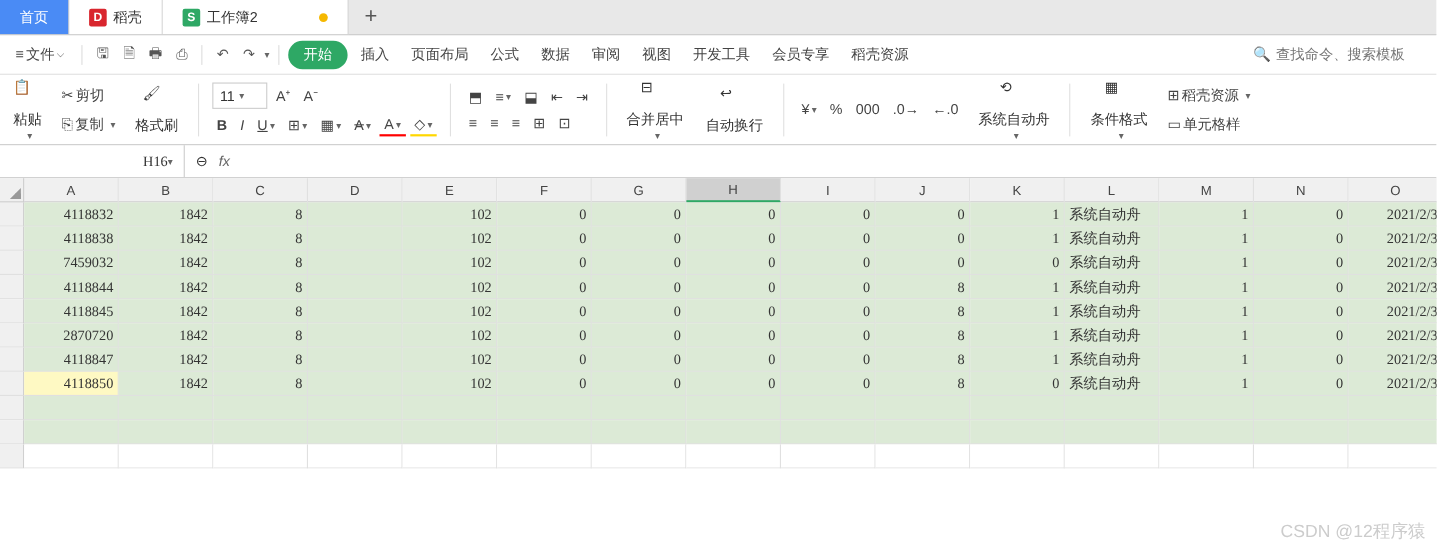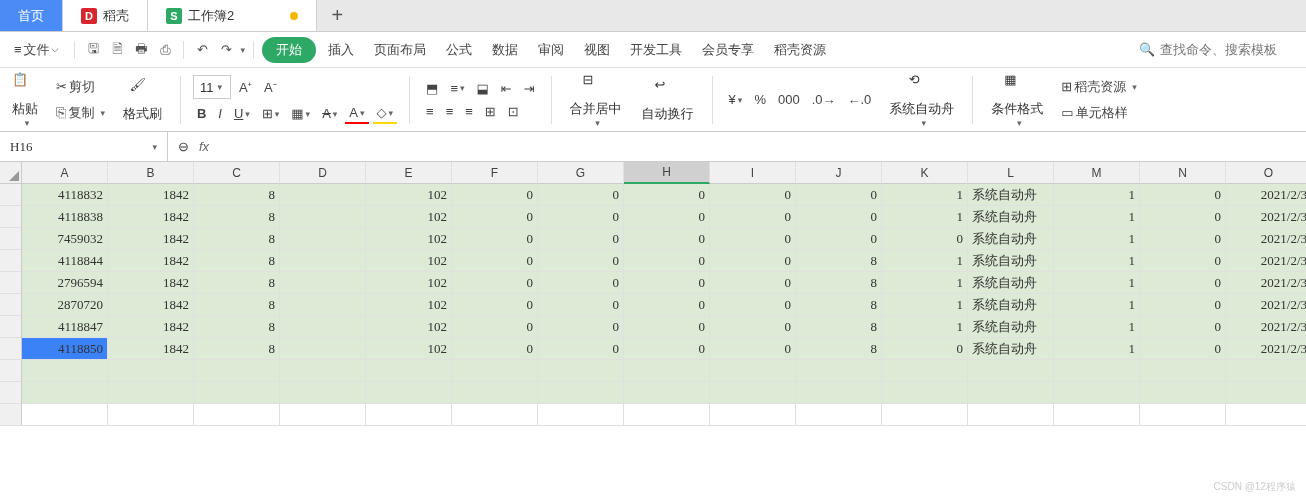--- a/index.html
+++ b/index.html
@@ -29,48 +29,48 @@
 
 .ribbon { display: flex; height: 64px; border-bottom: 1px solid #ccc; padding: 4px 6px; gap: 8px; align-items: center; }
 .rgrp { display: flex; flex-direction: column; gap: 4px; }
 .rrow { display: flex; align-items: center; gap: 4px; }
 .rbtn { display: flex; align-items: center; gap: 2px; padding: 2px 4px; color: #444; cursor: pointer; }
 .rbig { display: flex; flex-direction: column; align-items: center; padding: 2px 6px; cursor: pointer; }
 .rbig .ico { width: 26px; height: 26px; margin-bottom: 2px; }
 .rsep { width: 1px; height: 48px; background: #e0e0e0; margin: 0 4px; }
 .font-sel { border: 1px solid #ccc; height: 24px; padding: 0 6px; font-size: 13px; background: #fff; display: flex; align-items: center; }
 .font-name { width: 130px; }
-.font-size { width: 38px; }
+.font-size { width: 50px; }
 .drop::after { content: "▾"; font-size: 9px; margin-left: 4px; color: #666; }
 .caret { font-size: 9px; color: #666; }
 
 
 .fbar { display: flex; align-items: center; height: 30px; border-bottom: 1px solid #ccc; }
 .namebox { width: 168px; border-right: 1px solid #ccc; padding: 0 10px; display: flex; align-items: center; justify-content: space-between; height: 100%; }
-.namebox span:first-child { flex: 1; text-align: left; font-family: "SimSun"; }
+.namebox span:first-child { flex: 1; text-align: right; font-family: "SimSun"; }
 .fx-area { display: flex; align-items: center; gap: 10px; padding: 0 10px; flex: 1; }
 .fx-lbl { font-style: italic; color: #666; }
 
 
 .grid { display: flex; }
 .rowhdrs { display: flex; flex-direction: column; }
 .corner { width: 22px; height: 22px; background: #f0f0f0; border-right: 1px solid #ccc; border-bottom: 1px solid #ccc; position: relative; }
 .corner::after { content: ""; position: absolute; right: 2px; bottom: 2px; border: 5px solid transparent; border-right-color: #999; border-bottom-color: #999; }
 .rowhdr { width: 22px; height: 22px; background: #f0f0f0; border-right: 1px solid #ccc; border-bottom: 1px solid #e0e0e0; display: flex; align-items: center; justify-content: center; font-size: 11px; color: #555; }
 .cols { flex: 1; }
 .colrow { display: flex; height: 22px; }
 .colhdr { width: 86px; background: #f0f0f0; border-right: 1px solid #e0e0e0; border-bottom: 1px solid #ccc; display: flex; align-items: center; justify-content: center; font-size: 12px; color: #444; }
 .colhdr.sel { background: #d0d0d0; border-bottom: 2px solid #2ea865; }
 .datarow { display: flex; height: 22px; }
 .cell { width: 86px; border-right: 1px solid #e0e0e0; border-bottom: 1px solid #e0e0e0; padding: 0 4px; display: flex; align-items: center; font-family: "SimSun"; font-size: 13px; background: #dcead6; }
 .cell.r { justify-content: flex-end; }
 .cell.empty { background: #dcead6; }
 .cell.blank { background: #fff; }
 
-.watermark { position: fixed; right: 10px; bottom: 6px; color: #ccc; font-size: 10px; }
+.watermark { position: fixed; right: 10px; bottom: 6px; color: #ccc; font-size: 16px; }
 </style>
 </head>
 <body>
 
 <div class="tabs">
   <div class="tab active-home">
       <span>首页</span>
     </div>
   <div class="tab doc">
     <span class="doc-icon red">D</span>
@@ -328,21 +328,21 @@
           <div class="cell r" style="background: rgb(220, 234, 214);">0</div>
           <div class="cell r" style="background: rgb(220, 234, 214);">0</div>
           <div class="cell r" style="background: rgb(220, 234, 214);">8</div>
           <div class="cell r" style="background: rgb(220, 234, 214);">1</div>
           <div class="cell" style="background: rgb(220, 234, 214);">系统自动舟</div>
           <div class="cell r" style="background: rgb(220, 234, 214);">1</div>
           <div class="cell r" style="background: rgb(220, 234, 214);">0</div>
           <div class="cell r" style="background: rgb(220, 234, 214);">2021/2/3</div>
         </div>
         <div class="datarow">
-          <div class="cell r" style="background: rgb(220, 234, 214);">2796594</div>
+          <div class="cell r" style="background: rgb(220, 234, 214);">4118845</div>
           <div class="cell r" style="background: rgb(220, 234, 214);">1842</div>
           <div class="cell r" style="background: rgb(220, 234, 214);">8</div>
           <div class="cell empty" style="background: rgb(220, 234, 214);"></div>
           <div class="cell r" style="background: rgb(220, 234, 214);">102</div>
           <div class="cell r" style="background: rgb(220, 234, 214);">0</div>
           <div class="cell r" style="background: rgb(220, 234, 214);">0</div>
           <div class="cell r" style="background: rgb(220, 234, 214);">0</div>
           <div class="cell r" style="background: rgb(220, 234, 214);">0</div>
           <div class="cell r" style="background: rgb(220, 234, 214);">8</div>
           <div class="cell r" style="background: rgb(220, 234, 214);">1</div>
@@ -379,21 +379,21 @@
           <div class="cell r" style="background: rgb(220, 234, 214);">0</div>
           <div class="cell r" style="background: rgb(220, 234, 214);">0</div>
           <div class="cell r" style="background: rgb(220, 234, 214);">8</div>
           <div class="cell r" style="background: rgb(220, 234, 214);">1</div>
           <div class="cell" style="background: rgb(220, 234, 214);">系统自动舟</div>
           <div class="cell r" style="background: rgb(220, 234, 214);">1</div>
           <div class="cell r" style="background: rgb(220, 234, 214);">0</div>
           <div class="cell r" style="background: rgb(220, 234, 214);">2021/2/3</div>
         </div>
         <div class="datarow">
-          <div class="cell r" style="background: #3b82f6;">4118850</div>
+          <div class="cell r" style="background: #fef9c3;">4118850</div>
           <div class="cell r" style="background: rgb(220, 234, 214);">1842</div>
           <div class="cell r" style="background: rgb(220, 234, 214);">8</div>
           <div class="cell empty" style="background: rgb(220, 234, 214);"></div>
           <div class="cell r" style="background: rgb(220, 234, 214);">102</div>
           <div class="cell r" style="background: rgb(220, 234, 214);">0</div>
           <div class="cell r" style="background: rgb(220, 234, 214);">0</div>
           <div class="cell r" style="background: rgb(220, 234, 214);">0</div>
           <div class="cell r" style="background: rgb(220, 234, 214);">0</div>
           <div class="cell r" style="background: rgb(220, 234, 214);">8</div>
           <div class="cell r" style="background: rgb(220, 234, 214);">0</div>

